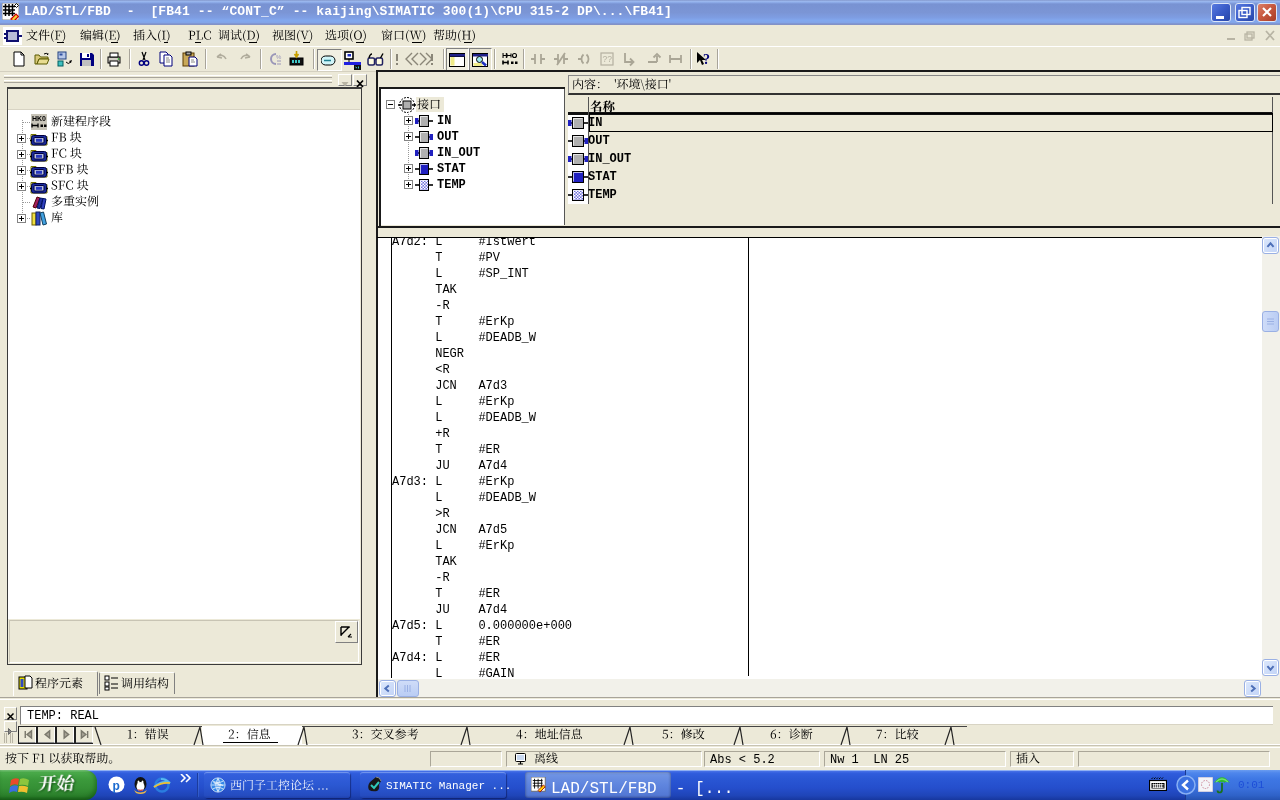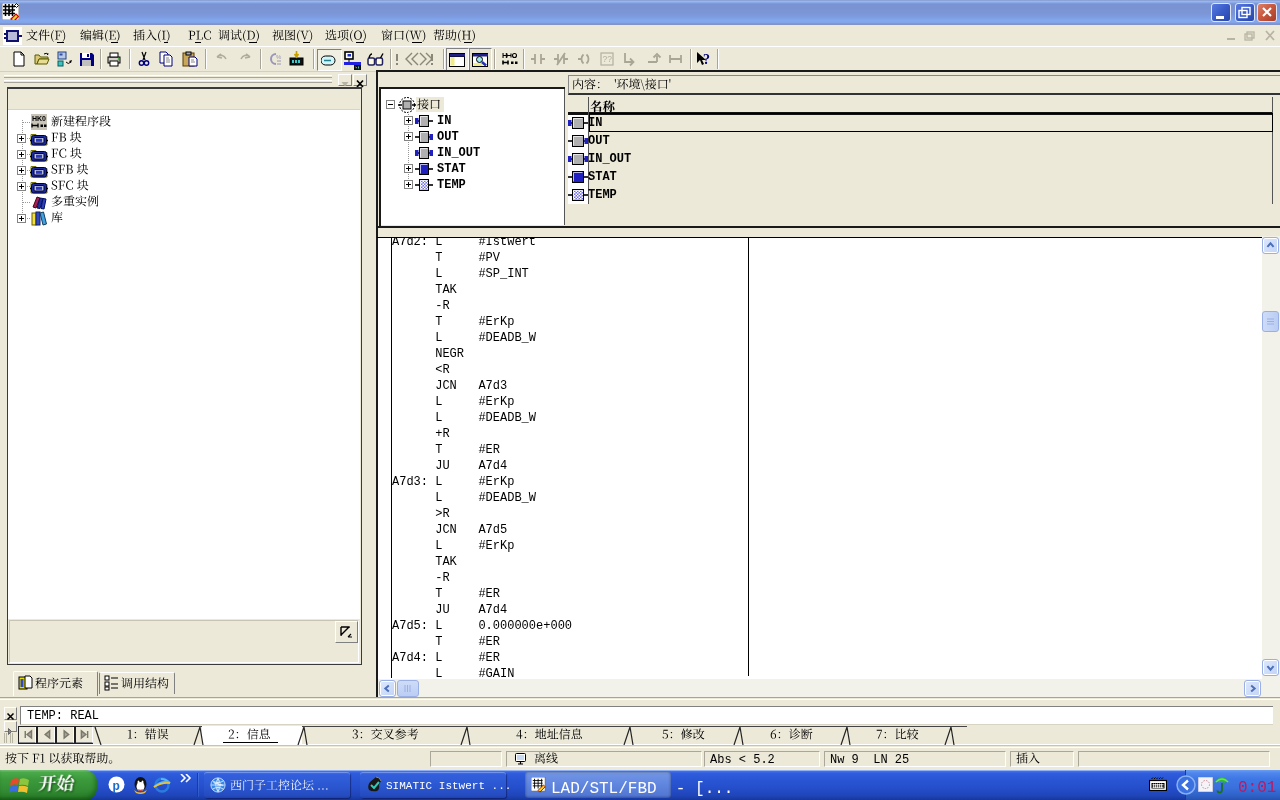--- a/index.html
+++ b/index.html
@@ -11,20 +11,21 @@
 </style></head><body>
 <div class="abs" style="left:0;top:0;width:1280px;height:25px;
 background:linear-gradient(to bottom,#8094c8 0%,#9cb9ee 5%,#8fadea 9%,#7892d2 16%,#7b95d5 50%,#7e9de2 70%,#82a8ee 82%,#83a5e8 90%,#7d90cc 96%,#8894c2 100%)">
 <svg class="abs" style="left:2px;top:3px" width="17" height="17" viewBox="0 0 17 17">
 <rect x="0" y="0" width="17" height="17" fill="#fff" stroke="#888"></rect>
 <path d="M1 3.5h12M1 7h12M1 10.5h12M3.5 1v12M7 1v12M10.5 1v12" stroke="#000" stroke-width="1.5" fill="none"></path>
 <path d="M12.5 2.5 l2 -2 2 2 -2 2z" fill="#fff" stroke="#000"></path>
 <path d="M6 7 l4 1.5 -2 0.5 -0.8 2z" fill="#000"></path>
 <path d="M9 16 L14 11 l2.5 2.5 -5 5z" fill="#f8d030" stroke="#c00" stroke-width="1.2"></path>
 </svg>
+<div class="abs mono" style="left:24px;top:4px;font-size:13px;font-weight:bold;color:#fff;letter-spacing:0.1px;white-space:pre">LAD/STL/FBD  -  [FB41 -- “CONT_C” -- kaijing\SIMATIC 300(1)\CPU 315-2 DP\...\FB41]</div>
 </div>
 <div class="abs" style="left:1211px;top:3px;width:20px;height:19px;border-radius:3px;border:1px solid #dce6f8;background:linear-gradient(135deg,#587ae0 0%,#3a5cc8 50%,#2746a8 100%)">
     <div class="abs" style="left:4px;top:12px;width:8px;height:3px;background:#fff"></div>
   </div>
 <div class="abs" style="left:1235px;top:3px;width:20px;height:19px;border-radius:3px;border:1px solid #dce6f8;background:linear-gradient(135deg,#587ae0 0%,#3a5cc8 50%,#2746a8 100%)"><svg width="18" height="17" viewBox="0 0 18 17">
       <rect x="6" y="3.5" width="8" height="7" fill="none" stroke="#fff" stroke-width="1.4"></rect>
       <rect x="3" y="6.5" width="8" height="7" fill="none" stroke="#fff" stroke-width="1.4"></rect>
     </svg></div>
 <div class="abs" style="left:1257px;top:3px;width:20px;height:19px;border-radius:3px;border:1px solid #dce6f8;background:linear-gradient(135deg,#dc8068 0%,#c85a40 45%,#a83c26 100%)"><svg width="18" height="17" viewBox="0 0 18 17">
       <path d="M5 4 L13 12 M13 4 L5 12" stroke="#fff" stroke-width="2.1"></path>
@@ -709,21 +710,21 @@
 <rect x="1.5" y="1.5" width="10" height="8" rx="1" fill="#fff" stroke="#000"></rect>
     <rect x="3" y="3" width="7" height="5" fill="#c8d8f0"></rect>
 <path d="M4 12 h5 M6.5 9.5 v2.5" stroke="#000" stroke-width="1.2"></path>
   </svg>
 <div style="position:absolute;left:534px;top:752px;width:26px;height:16px">
     <svg width="25" height="16" viewBox="0 0 25 16" style="position:absolute;left:0;top:0;overflow:visible">
       <path d="M5.1 0.5 5.0 0.6C5.4 0.8 5.8 1.3 5.9 1.8C6.7 2.2 7.3 0.7 5.1 0.5ZM10.3 1.2 9.7 1.9H0.6L0.7 2.3H11.1C11.2 2.3 11.4 2.2 11.4 2.1C11.0 1.7 10.3 1.2 10.3 1.2ZM10.1 2.7 8.8 2.6V5.5H3.2V3.0C3.6 2.9 3.7 2.8 3.7 2.7L2.4 2.6V5.4C2.3 5.5 2.2 5.6 2.1 5.7L3.0 6.3L3.3 5.8H5.6C5.5 6.2 5.3 6.6 5.1 7.0H2.5L1.6 6.6V11.5H1.8C2.1 11.5 2.4 11.3 2.4 11.2V7.3H4.9C4.5 7.9 4.1 8.5 3.8 8.9C3.7 8.9 3.5 9.0 3.5 9.0L3.9 9.9C4.0 9.9 4.0 9.8 4.1 9.8C5.5 9.5 6.8 9.2 7.7 9.0C7.9 9.3 8.0 9.6 8.0 9.9C8.8 10.5 9.5 8.8 6.9 7.7L6.7 7.8C7.0 8.0 7.3 8.4 7.5 8.8C6.3 8.9 5.0 8.9 4.2 9.0C4.7 8.5 5.2 7.9 5.6 7.3H9.7V10.3C9.7 10.5 9.6 10.5 9.4 10.5C9.1 10.5 7.7 10.5 7.7 10.5V10.6C8.3 10.7 8.7 10.8 8.8 10.9C9.0 11.1 9.1 11.3 9.1 11.5C10.3 11.4 10.5 11.0 10.5 10.4V7.5C10.7 7.4 10.9 7.3 11.0 7.2L10.0 6.5L9.6 7.0H5.9C6.2 6.6 6.4 6.2 6.7 5.8H8.8V6.3H9.0C9.3 6.3 9.6 6.1 9.6 6.0V3.0C9.9 3.0 10.0 2.9 10.1 2.7ZM8.4 3.0 7.4 2.4C7.2 2.8 6.8 3.1 6.4 3.5C5.8 3.3 5.1 3.1 4.2 2.9L4.1 3.1C4.8 3.3 5.4 3.6 5.9 3.9C5.3 4.3 4.5 4.8 3.8 5.1L3.9 5.3C4.8 5.0 5.7 4.6 6.4 4.2C7.1 4.6 7.5 4.9 7.8 5.3C8.4 5.5 8.6 4.6 7.0 3.8C7.4 3.5 7.7 3.3 7.9 3.1C8.2 3.1 8.3 3.1 8.4 3.0Z M12.5 9.7 13.0 10.7C13.1 10.7 13.2 10.6 13.3 10.4C14.9 9.8 16.2 9.1 17.1 8.7L17.0 8.5C15.2 9.0 13.4 9.5 12.5 9.7ZM20.0 0.8 19.9 0.9C20.4 1.3 21.0 1.9 21.2 2.5C22.1 3.0 22.6 1.3 20.0 0.8ZM15.8 1.1 14.7 0.6C14.3 1.5 13.4 3.4 12.7 4.1C12.6 4.2 12.4 4.2 12.4 4.2L12.8 5.3C12.9 5.3 13.0 5.2 13.1 5.1C13.7 4.9 14.3 4.8 14.8 4.6C14.1 5.6 13.4 6.5 12.8 7.0C12.7 7.1 12.4 7.1 12.4 7.1L12.9 8.2C13.0 8.2 13.1 8.1 13.1 8.0C14.6 7.6 15.9 7.1 16.6 6.9L16.5 6.7C15.3 6.9 14.1 7.0 13.2 7.1C14.5 6.0 15.9 4.5 16.6 3.4C16.9 3.4 17.0 3.3 17.1 3.2L16.0 2.6C15.8 3.0 15.4 3.6 15.0 4.2L13.1 4.3C13.9 3.4 14.9 2.2 15.4 1.3C15.6 1.3 15.8 1.2 15.8 1.1ZM19.8 0.6 18.5 0.5C18.5 1.6 18.5 2.7 18.6 3.7L16.9 3.9L17.0 4.2L18.6 4.0C18.7 4.7 18.8 5.4 19.0 6.1L16.6 6.4L16.8 6.7L19.1 6.4C19.3 7.2 19.5 7.9 19.8 8.5C18.6 9.6 17.2 10.4 15.7 11.1L15.8 11.3C17.4 10.8 18.9 10.1 20.2 9.2C20.7 9.9 21.3 10.5 22.0 11.0C22.6 11.4 23.4 11.7 23.7 11.3C23.7 11.2 23.7 11.0 23.3 10.6L23.5 8.8L23.4 8.7C23.2 9.3 23.0 9.9 22.8 10.2C22.8 10.4 22.7 10.4 22.4 10.2C21.8 9.9 21.2 9.3 20.8 8.7C21.4 8.1 21.9 7.6 22.4 6.9C22.7 7.0 22.8 6.9 22.9 6.8L21.8 6.2C21.4 6.9 20.9 7.4 20.4 8.0C20.2 7.5 20.0 6.9 19.8 6.3L23.3 5.8C23.5 5.8 23.6 5.7 23.6 5.5C23.2 5.2 22.4 4.8 22.4 4.8L22.0 5.6L19.8 6.0C19.6 5.3 19.5 4.6 19.4 3.9L22.9 3.5C23.0 3.5 23.1 3.4 23.1 3.3C22.7 2.9 22.0 2.5 22.0 2.5L21.5 3.3L19.4 3.6C19.3 2.7 19.3 1.8 19.3 1.0C19.6 0.9 19.7 0.8 19.8 0.6Z" fill="#000"></path>
     </svg>
   </div>
 <div class="abs mono" style="left:710px;top:753px;font-size:12px;white-space:pre">Abs &lt; 5.2</div>
-<div class="abs mono" style="left:830px;top:753px;font-size:12px;white-space:pre">Nw 9  LN 25</div>
+<div class="abs mono" style="left:830px;top:753px;font-size:12px;white-space:pre">Nw 1  LN 25</div>
 <div style="position:absolute;left:1016px;top:752px;width:26px;height:16px">
     <svg width="25" height="16" viewBox="0 0 25 16" style="position:absolute;left:0;top:0;overflow:visible">
       <path d="M6.6 4.4C6.4 4.6 5.9 5.0 5.4 5.3L4.5 5.1V11.5H4.6C5.0 11.5 5.2 11.3 5.2 11.2V10.5H10.3V11.4H10.4C10.7 11.4 11.1 11.2 11.1 11.1V5.7C11.3 5.7 11.4 5.6 11.5 5.5L10.6 4.8L10.2 5.3H8.6L8.7 5.6H10.3V7.7H8.7L8.8 8.1H10.3V10.2H8.2V3.8H11.3C11.4 3.8 11.5 3.7 11.6 3.6C11.2 3.2 10.5 2.7 10.5 2.7L10.0 3.4H8.2V1.8C9.1 1.6 9.9 1.5 10.5 1.3C10.8 1.4 11.0 1.4 11.1 1.3L10.2 0.5C8.9 1.1 6.5 1.7 4.5 2.1L4.5 2.3C5.5 2.2 6.5 2.1 7.4 1.9V3.4H4.6C4.6 3.4 4.7 3.3 4.7 3.3C4.4 2.9 3.8 2.4 3.8 2.4L3.4 3.1H2.9V1.0C3.2 0.9 3.3 0.8 3.4 0.6L2.2 0.5V3.1H0.5L0.6 3.4H2.2V6.1C1.4 6.3 0.8 6.5 0.4 6.6L0.9 7.6C1.0 7.5 1.1 7.4 1.1 7.3L2.2 6.8V10.3C2.2 10.5 2.1 10.5 1.9 10.5C1.7 10.5 0.7 10.5 0.7 10.5V10.6C1.1 10.7 1.4 10.8 1.5 10.9C1.7 11.0 1.8 11.3 1.8 11.5C2.8 11.4 2.9 11.0 2.9 10.4V6.4C3.5 6.1 4.0 5.8 4.4 5.6L4.3 5.4L2.9 5.9V3.4H4.2L4.3 3.8H7.4V10.2H5.2V8.1H6.7C6.9 8.1 7.0 8.0 7.0 7.9C6.7 7.6 6.3 7.1 6.3 7.1L5.8 7.7H5.2V5.7C5.9 5.6 6.6 5.3 7.0 5.2C7.2 5.2 7.3 5.2 7.3 5.1Z M17.6 2.2 17.7 2.5C17.0 6.3 15.0 9.4 12.4 11.4L12.6 11.5C15.3 9.9 17.2 7.3 18.1 4.5C18.9 7.6 20.5 10.2 22.7 11.5C22.8 11.1 23.2 10.8 23.7 10.8L23.7 10.7C20.7 9.3 18.7 5.9 18.1 2.2C18.0 1.5 17.1 1.0 16.1 0.5C16.0 0.6 15.8 1.0 15.7 1.2C16.5 1.5 17.6 1.8 17.6 2.2Z" fill="#000"></path>
     </svg>
   </div>
 <div class="abs" style="left:0;top:770px;width:1280px;height:30px;background:linear-gradient(to bottom,#5580ec 0%,#3f6ae4 6%,#2f5cdc 12%,#2956d4 30%,#254ecc 60%,#1f45b8 85%,#17379e 100%)"></div>
 <div class="abs" style="left:0;top:770px;width:1280px;height:1px;background:#8fb0f4"></div>
 <div class="abs" style="left:197px;top:773px;width:2px;height:24px;background:linear-gradient(to bottom,#4a74e0,#2c56c8);border-left:1px solid #1c3c9c"></div>
 <div class="abs" style="left:0;top:770px;width:97px;height:30px;border-radius:0 12px 12px 0;background:linear-gradient(to bottom,#7ec87e 0%,#4aaa4a 8%,#3c9a3c 30%,#359035 60%,#2b802b 88%,#1f6a1f 100%);box-shadow:inset -2px -2px 4px rgba(0,60,0,.4)"></div>
 <svg class="abs" style="left:9px;top:774px" width="22" height="22" viewBox="0 0 22 22">
@@ -766,21 +767,21 @@
 <div class="abs" style="left:230px;top:779px;width:120px;height:15px">
     <svg width="99" height="16" viewBox="0 0 99 16" style="position:absolute;left:0;top:0;overflow:visible">
       <path d="M6.9 4.2V7.2C6.9 7.7 7.1 7.9 7.8 7.9H8.6C9.2 7.9 9.6 7.9 9.8 7.9V10.1H2.2V4.2H4.3C4.3 5.9 4.0 7.4 2.3 8.7L2.4 8.9C4.7 7.7 5.1 5.9 5.1 4.2ZM6.9 3.9H5.1V1.8H6.9ZM9.8 7.2H9.8C9.7 7.2 9.6 7.2 9.6 7.2C9.5 7.2 9.4 7.2 9.4 7.2C9.3 7.2 9.0 7.2 8.7 7.2H8.0C7.7 7.2 7.7 7.2 7.7 7.0V4.2H9.8ZM10.4 0.7 9.8 1.5H0.5L0.6 1.8H4.3V3.9H2.4L1.5 3.5V11.4H1.6C2.0 11.4 2.2 11.2 2.2 11.1V10.4H9.8V11.3H9.9C10.3 11.3 10.6 11.1 10.6 11.1V4.3C10.9 4.3 11.0 4.2 11.1 4.1L10.2 3.4L9.8 3.9H7.7V1.8H11.2C11.4 1.8 11.5 1.8 11.6 1.6C11.1 1.2 10.4 0.7 10.4 0.7Z M14.3 0.4 14.2 0.5C14.7 1.1 15.4 2.0 15.7 2.7C16.6 3.3 17.1 1.4 14.3 0.4ZM14.6 2.2 13.4 2.1V11.5H13.5C13.8 11.5 14.1 11.3 14.1 11.2V2.5C14.5 2.5 14.6 2.4 14.6 2.2ZM21.7 1.5H16.9L17.0 1.9H21.8V10.2C21.8 10.4 21.7 10.5 21.5 10.5C21.2 10.5 19.7 10.4 19.7 10.4V10.6C20.4 10.7 20.7 10.8 20.9 10.9C21.1 11.0 21.2 11.2 21.2 11.5C22.4 11.4 22.6 10.9 22.6 10.3V2.1C22.8 2.0 23.0 1.9 23.1 1.8L22.1 1.0Z M25.8 1.5 25.9 1.9H32.7C32.1 2.5 31.2 3.3 30.3 3.8L29.7 3.8V5.7H24.5L24.6 6.1H29.7V10.2C29.7 10.4 29.6 10.5 29.3 10.5C28.9 10.5 27.2 10.4 27.2 10.4V10.6C27.9 10.7 28.3 10.8 28.6 10.9C28.8 11.0 28.9 11.2 28.9 11.5C30.3 11.4 30.5 10.9 30.5 10.3V6.1H35.2C35.3 6.1 35.5 6.0 35.5 5.9C35.0 5.5 34.3 5.0 34.3 5.0L33.7 5.7H30.5V4.2C30.7 4.2 30.9 4.1 30.9 3.9L30.6 3.9C31.8 3.4 33.1 2.6 33.9 2.0C34.2 2.0 34.3 1.9 34.4 1.9L33.5 1.0L32.9 1.5Z M36.5 10.2 36.6 10.5H47.2C47.4 10.5 47.5 10.4 47.5 10.3C47.1 9.9 46.4 9.4 46.4 9.4L45.8 10.2H42.4V2.6H46.4C46.6 2.6 46.7 2.6 46.7 2.4C46.3 2.1 45.6 1.5 45.6 1.5L45.0 2.3H37.3L37.4 2.6H41.6V10.2Z M55.6 3.9 54.6 3.3C54.0 4.6 53.1 5.7 52.3 6.4L52.5 6.6C53.4 6.0 54.4 5.1 55.2 4.0C55.4 4.1 55.6 4.0 55.6 3.9ZM54.9 0.5 54.7 0.6C55.1 1.0 55.6 1.7 55.6 2.3C56.4 2.9 57.1 1.3 54.9 0.5ZM53.2 2.0 52.9 2.0C53.0 2.5 52.8 3.3 52.5 3.5C52.3 3.7 52.2 4.0 52.3 4.2C52.5 4.5 52.9 4.4 53.1 4.2C53.3 3.9 53.4 3.5 53.3 2.9H58.3L57.9 4.3C57.5 4.0 57.0 3.7 56.3 3.5L56.2 3.6C56.9 4.2 57.9 5.4 58.3 6.1C59.0 6.6 59.4 5.5 57.9 4.3L58.0 4.4C58.3 4.0 58.9 3.4 59.1 3.0C59.4 3.0 59.5 3.0 59.6 2.9L58.7 2.0L58.2 2.5H53.3C53.3 2.4 53.2 2.2 53.2 2.0ZM57.9 6.1 57.3 6.8H52.9L53.0 7.2H55.3V10.7H51.9L52.0 11.0H59.2C59.4 11.0 59.5 11.0 59.6 10.8C59.2 10.5 58.5 10.0 58.5 10.0L57.9 10.7H56.1V7.2H58.6C58.7 7.2 58.9 7.1 58.9 7.0C58.5 6.6 57.9 6.1 57.9 6.1ZM51.7 2.6 51.2 3.2H50.9V0.9C51.2 0.9 51.3 0.8 51.4 0.6L50.2 0.5V3.2H48.5L48.6 3.6H50.2V6.1C49.4 6.4 48.7 6.7 48.3 6.8L48.8 7.8C48.9 7.7 49.0 7.6 49.0 7.5L50.2 6.8V10.2C50.2 10.4 50.1 10.5 49.9 10.5C49.7 10.5 48.5 10.4 48.5 10.4V10.6C49.0 10.6 49.3 10.7 49.5 10.9C49.6 11.0 49.7 11.2 49.7 11.5C50.8 11.4 50.9 10.9 50.9 10.3V6.4L52.7 5.3L52.6 5.1L50.9 5.8V3.6H52.3C52.5 3.6 52.6 3.5 52.6 3.4C52.3 3.0 51.7 2.6 51.7 2.6Z M61.7 0.5 61.5 0.6C62.0 1.2 62.7 2.1 62.9 2.7C63.7 3.3 64.3 1.6 61.7 0.5ZM62.9 4.4C63.1 4.3 63.3 4.2 63.3 4.2L62.6 3.5L62.2 3.9H60.4L60.5 4.3H62.1V9.8C62.1 10.0 62.1 10.1 61.7 10.3L62.3 11.3C62.4 11.2 62.5 11.1 62.5 10.9C63.5 10.0 64.3 9.0 64.8 8.5L64.7 8.4L62.9 9.7ZM66.5 4.7 65.3 4.6V10.2C65.3 10.9 65.6 11.1 66.7 11.1H68.4C70.7 11.1 71.2 11.0 71.2 10.6C71.2 10.4 71.1 10.3 70.8 10.2L70.8 8.6H70.6C70.5 9.3 70.3 10.0 70.2 10.2C70.2 10.3 70.1 10.3 69.9 10.3C69.7 10.4 69.1 10.4 68.4 10.4H66.8C66.2 10.4 66.1 10.3 66.1 10.0V7.9C67.1 7.6 68.4 6.9 69.5 6.1C69.7 6.2 69.8 6.2 69.9 6.1L69.0 5.2C68.1 6.2 67.0 7.1 66.1 7.7V5.0C66.3 5.0 66.4 4.9 66.5 4.7ZM67.6 1.4C68.3 3.1 69.5 4.8 70.8 5.8C70.9 5.5 71.2 5.3 71.6 5.2L71.6 5.1C70.2 4.2 68.5 2.7 67.8 1.1C68.1 1.1 68.2 1.0 68.3 0.9L67.1 0.5C66.5 2.2 65.0 4.5 63.4 5.9L63.5 6.0C65.3 4.9 66.7 3.0 67.6 1.4Z M82.6 4.3 82.0 5.0H76.2L76.3 5.3H83.3C83.5 5.3 83.6 5.3 83.6 5.1C83.2 4.8 82.6 4.3 82.6 4.3ZM82.0 1.2 81.4 1.9H77.0L77.1 2.3H82.7C82.8 2.3 83.0 2.2 83.0 2.1C82.6 1.7 82.0 1.2 82.0 1.2ZM80.9 7.3 80.8 7.4C81.2 8.0 81.7 8.9 82.1 9.7C80.0 9.9 78.0 10.1 76.8 10.2C78.0 9.0 79.3 7.3 79.9 6.1C80.2 6.2 80.3 6.1 80.4 5.9L79.2 5.3C78.7 6.6 77.4 9.0 76.4 10.0C76.3 10.1 76.1 10.2 76.1 10.2L76.5 11.2C76.6 11.2 76.7 11.1 76.8 10.9C79.0 10.6 80.9 10.2 82.2 9.9C82.4 10.4 82.6 10.9 82.7 11.3C83.6 12.0 84.2 9.8 80.9 7.3ZM76.0 3.2 75.5 3.9H75.0V1.2C75.3 1.2 75.4 1.1 75.5 0.9L74.3 0.8V3.9H72.5L72.6 4.3H74.3V8.4C73.5 8.6 72.8 8.7 72.4 8.8L72.9 9.9C73.0 9.8 73.1 9.7 73.2 9.6C74.8 8.9 76.1 8.3 76.9 7.9L76.9 7.7L75.0 8.2V4.3H76.6C76.8 4.3 76.9 4.2 76.9 4.1C76.6 3.7 76.0 3.2 76.0 3.2Z M89.0 10.7C89.4 10.7 89.8 10.4 89.8 10.0C89.8 9.6 89.4 9.3 89.0 9.3C88.6 9.3 88.3 9.6 88.3 10.0C88.3 10.4 88.6 10.7 89.0 10.7Z M93.0 10.7C93.4 10.7 93.7 10.4 93.7 10.0C93.7 9.6 93.4 9.3 93.0 9.3C92.5 9.3 92.2 9.6 92.2 10.0C92.2 10.4 92.5 10.7 93.0 10.7Z M96.9 10.7C97.3 10.7 97.6 10.4 97.6 10.0C97.6 9.6 97.3 9.3 96.9 9.3C96.4 9.3 96.1 9.6 96.1 10.0C96.1 10.4 96.4 10.7 96.9 10.7Z" fill="#fff"></path>
     </svg>
   </div>
 <div class="abs" style="left:360px;top:772px;width:146px;height:26px;border-radius:3px;background:linear-gradient(to bottom,#4472e8 0%,#335fdc 10%,#2b58d2 50%,#254cc0 90%,#1f41ac 100%);box-shadow:inset 0 1px 0 rgba(255,255,255,.25), 1px 1px 1px rgba(0,0,40,.4)"></div><svg class="abs" style="left:366px;top:776px" width="17" height="17" viewBox="0 0 17 17">
 <path d="M3 14 Q1 10 4 6 L10 1 Q14 1 15 5 L13 9 Q14 13 11 15 Q6 16 3 14z" fill="#181818"></path>
 <path d="M5 9 l3 3 5 -6" stroke="#30c8b8" stroke-width="2" fill="none"></path>
 <path d="M10 1 Q14 1 15 5" stroke="#888" stroke-width="1" fill="none"></path>
   </svg>
-<div class="abs mono" style="left:386px;top:780px;font-size:11px;color:#fff;white-space:pre">SIMATIC Istwert ...</div>
+<div class="abs mono" style="left:386px;top:780px;font-size:11px;color:#fff;white-space:pre">SIMATIC Manager ...</div>
 <div class="abs" style="left:525px;top:772px;width:146px;height:26px;border-radius:3px;background:linear-gradient(to bottom,#88a8ec 0%,#6f93e4 10%,#5f85de 50%,#5378d4 90%,#4a6cc8 100%);box-shadow:inset 0 0 3px rgba(0,0,20,.5)"></div><svg class="abs" style="left:531px;top:777px" width="16" height="16" viewBox="0 0 18 18">
 <rect x="0" y="0" width="16" height="16" fill="#fff" stroke="#666"></rect>
 <path d="M2 4h11M2 7h11M2 10h11M4 2v11M8 2v11M12 2v11" stroke="#000" stroke-width="1"></path>
 <path d="M8 15 L14 9 l2 2 -6 6z" fill="#ffd700" stroke="#a00"></path>
   </svg>
 <div class="abs mono" style="left:551px;top:780px;font-size:16px;color:#fff;white-space:pre">LAD/STL/FBD  - [...</div>
 <div class="abs" style="left:1185px;top:770px;width:95px;height:30px;background:linear-gradient(to bottom,#6a9cf0 0%,#4e86ec 10%,#3e77e4 30%,#3a70dc 60%,#2f62c8 85%,#2552b0 100%);border-left:1px solid #1a3a90"></div>
 <svg class="abs" style="left:1149px;top:777px" width="18" height="14" viewBox="0 0 18 14">
 <rect x="0.5" y="3.5" width="17" height="10" fill="#fff" stroke="#000" stroke-width="1.2"></rect>
 <rect x="2.5" y="6" width="13" height="5.5" fill="#000"></rect>
@@ -794,12 +795,12 @@
   </svg>
 <svg class="abs" style="left:1198px;top:777px" width="15" height="15" viewBox="0 0 15 15">
 <rect x="0" y="0" width="15" height="15" fill="#f4f4f8" stroke="#aac"></rect>
 <circle cx="7.5" cy="7.5" r="4" fill="none" stroke="#c89" stroke-width="1" stroke-dasharray="1.5 1.2"></circle>
   </svg>
 <svg class="abs" style="left:1213px;top:775px" width="18" height="19" viewBox="0 0 18 19">
 <path d="M1 8 Q9 -3.5 17 8 Q13 5.5 11.5 8 Q10 5.5 9 8 Q7.5 5.5 6.5 8 Q5 5.5 1 8z" fill="#30b830"></path>
 <path d="M3 7 Q9 1 15 7" fill="none" stroke="#70e070" stroke-width="1.2"></path>
 <path d="M9 8 v7 q0 2.5 -2.5 2.5 q-2 0 -2 -2" fill="none" stroke="#187018" stroke-width="1.7"></path>
   </svg>
-<div class="abs mono" style="left:1238px;top:779px;font-size:16px;color:#be185d;white-space:pre">0:01</div>
+<div class="abs mono" style="left:1238px;top:779px;font-size:11px;color:#1d4ed8;white-space:pre">0:01</div>
 </body></html>

